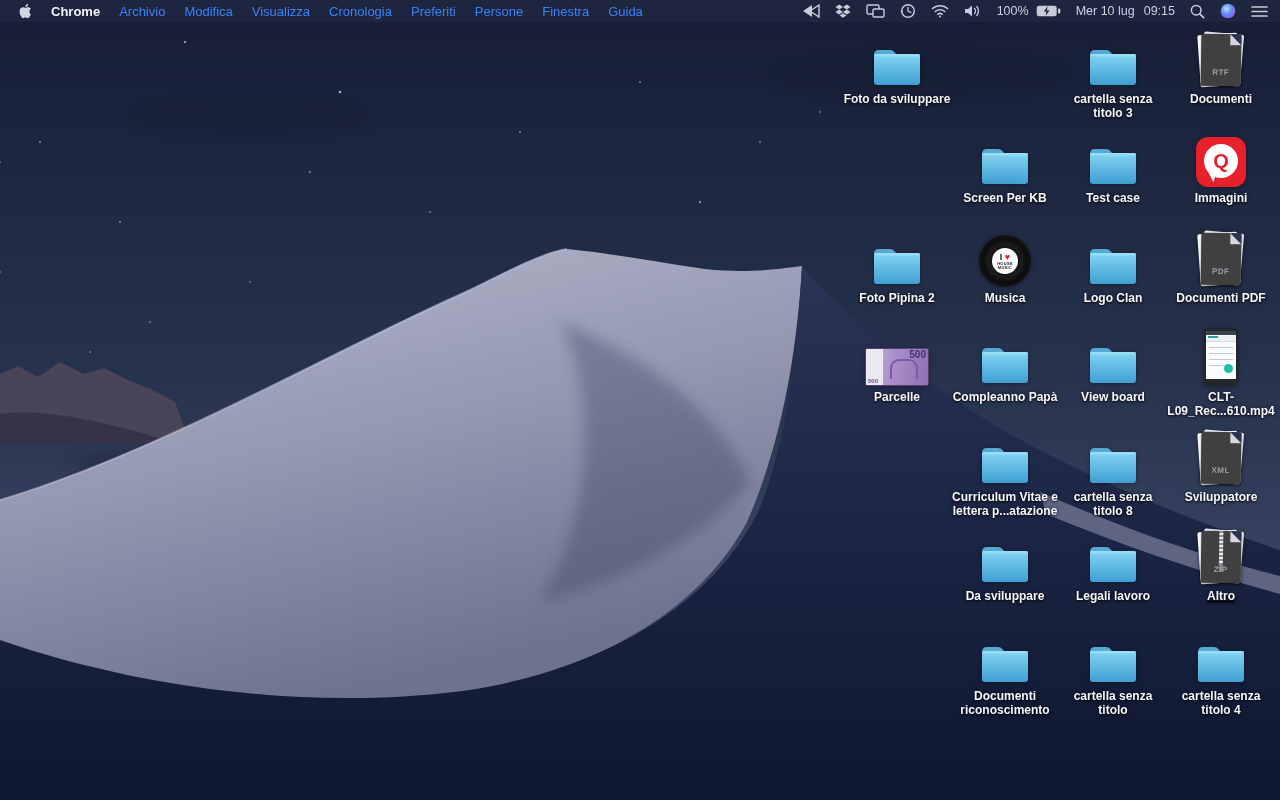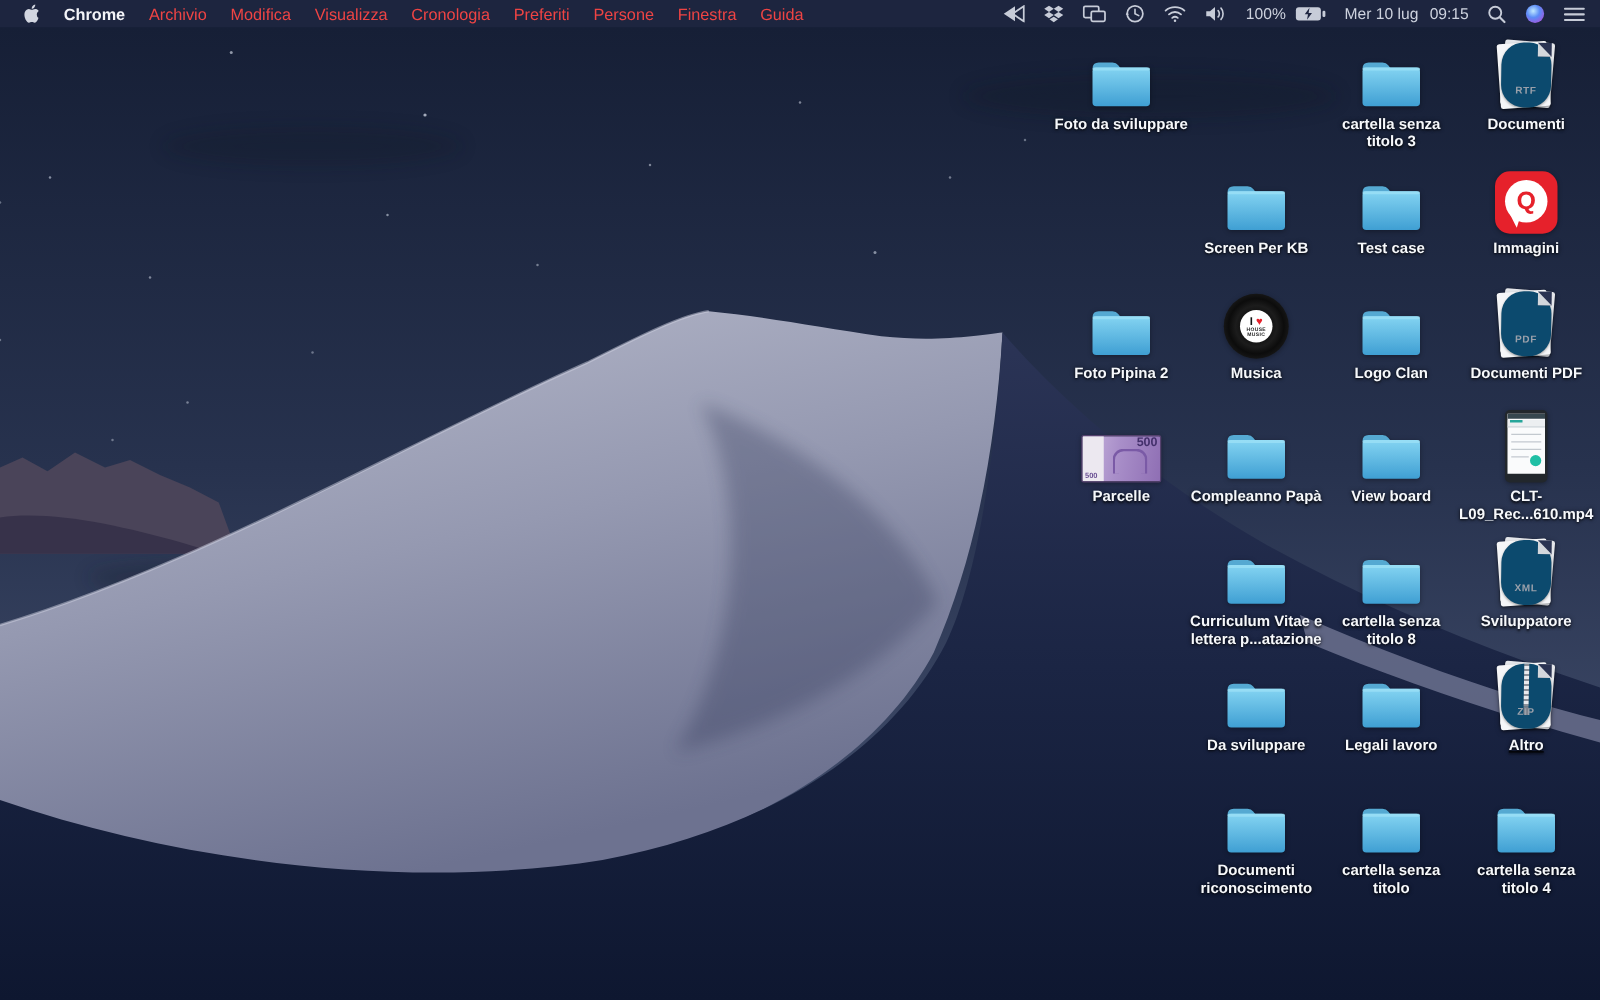--- a/index.html
+++ b/index.html
@@ -4,21 +4,21 @@
 <style>
   html,body{margin:0;padding:0;width:1280px;height:800px;overflow:hidden;
     font-family:"Liberation Sans",sans-serif;background:#121b32;}
   
   #wallpaper{position:absolute;left:0;top:22px;width:1280px;height:778px;}
   
   #menubar{position:absolute;left:0;top:0;width:1280px;height:22px;
     background:rgba(30,37,64,.96);display:flex;justify-content:space-between;
     align-items:center;z-index:50;}
   .menu-left{display:flex;align-items:center;gap:19px;padding-left:18px;height:22px;}
-  .menu-item{font-size:13px;color:#ef4444;cursor:default;white-space:nowrap;}
+  .menu-item{font-size:13px;color:#3b82f6;cursor:default;white-space:nowrap;}
   .menu-item.app{font-weight:bold;color:#f3f4f8;}
   .menu-right{display:flex;align-items:center;gap:15px;padding-right:12px;height:22px;}
   .mi-icon{display:inline-flex;align-items:center;}
   .mi-icon svg{display:block;}
   .status-text{font-size:12.5px;color:#cdd2de;white-space:nowrap;}
   .clock{display:flex;gap:9px;}
   
   #icons{position:absolute;left:0;top:0;width:1280px;height:800px;z-index:10;}
   .cell{position:absolute;width:108px;display:flex;flex-direction:column;
     align-items:center;cursor:default;}
@@ -26,21 +26,21 @@
     filter:drop-shadow(0 1px 2px rgba(0,0,0,.35));}
   .lbl{margin-top:5px;font-weight:bold;font-size:12px;line-height:13.5px;
     color:#f6f8fb;text-align:center;white-space:pre-line;max-width:108px;
     text-shadow:0 1px 2px rgba(0,0,0,.8),0 0 4px rgba(0,0,0,.45);}
   
   .file-stack{position:relative;width:46px;height:56px;}
   .pg{position:absolute;width:40px;height:52px;background:#eef0f3;
     border-radius:2px;box-shadow:0 1px 2px rgba(0,0,0,.35);}
   .pg.b1{left:4px;top:1px;transform:rotate(5deg);background:#e4e6ea;}
   .pg.b2{left:1px;top:2px;transform:rotate(-4deg);background:#f5f6f8;}
-  .pg.main{left:3px;top:2px;transform:rotate(1deg);background:#0c4a6e;border-radius:18px;}
+  .pg.main{left:3px;top:2px;transform:rotate(1deg);background:#404040;}
   .fold{position:absolute;right:0;top:0;width:0;height:0;
     border-left:11px solid #d4d7dc;border-top:11px solid #2a3352;}
   .badge{position:absolute;left:0;right:0;bottom:9px;text-align:center;
     font-size:8px;font-weight:bold;color:#9aa0aa;letter-spacing:.5px;}
   .zipper{display:none;position:absolute;left:18px;top:0;width:4px;height:34px;
     background:repeating-linear-gradient(#8b8f98 0 2px,#e8eaee 2px 4px);}
   .zipper:after{content:"";position:absolute;left:0;top:34px;width:4px;height:7px;
     background:#7d828c;border-radius:1px;}
   .t-file-zip .zipper{display:block;}
   

